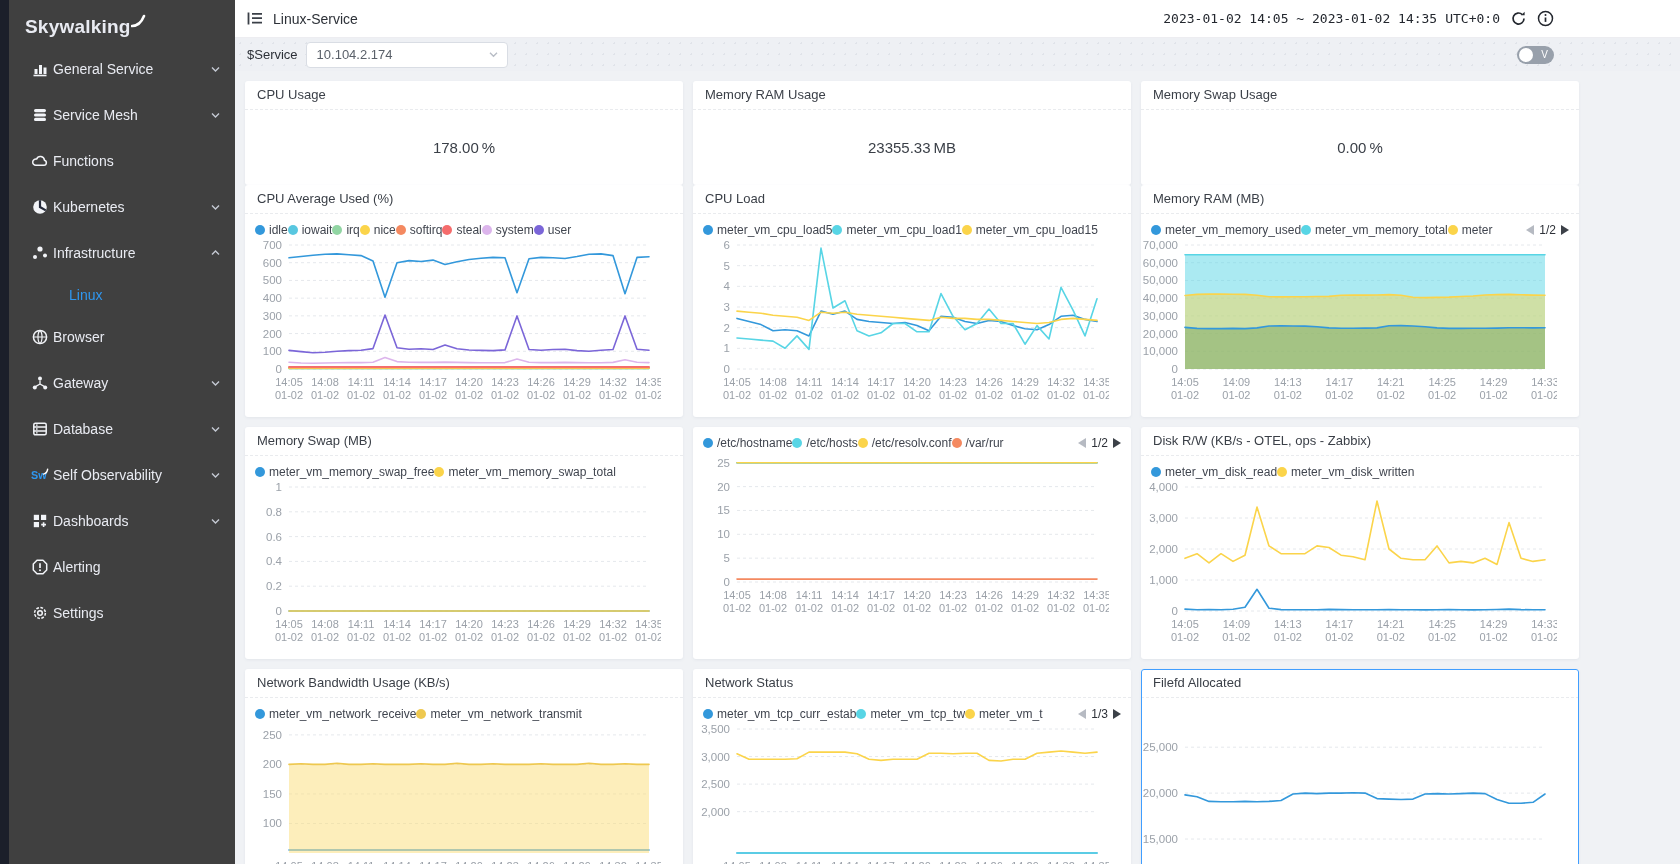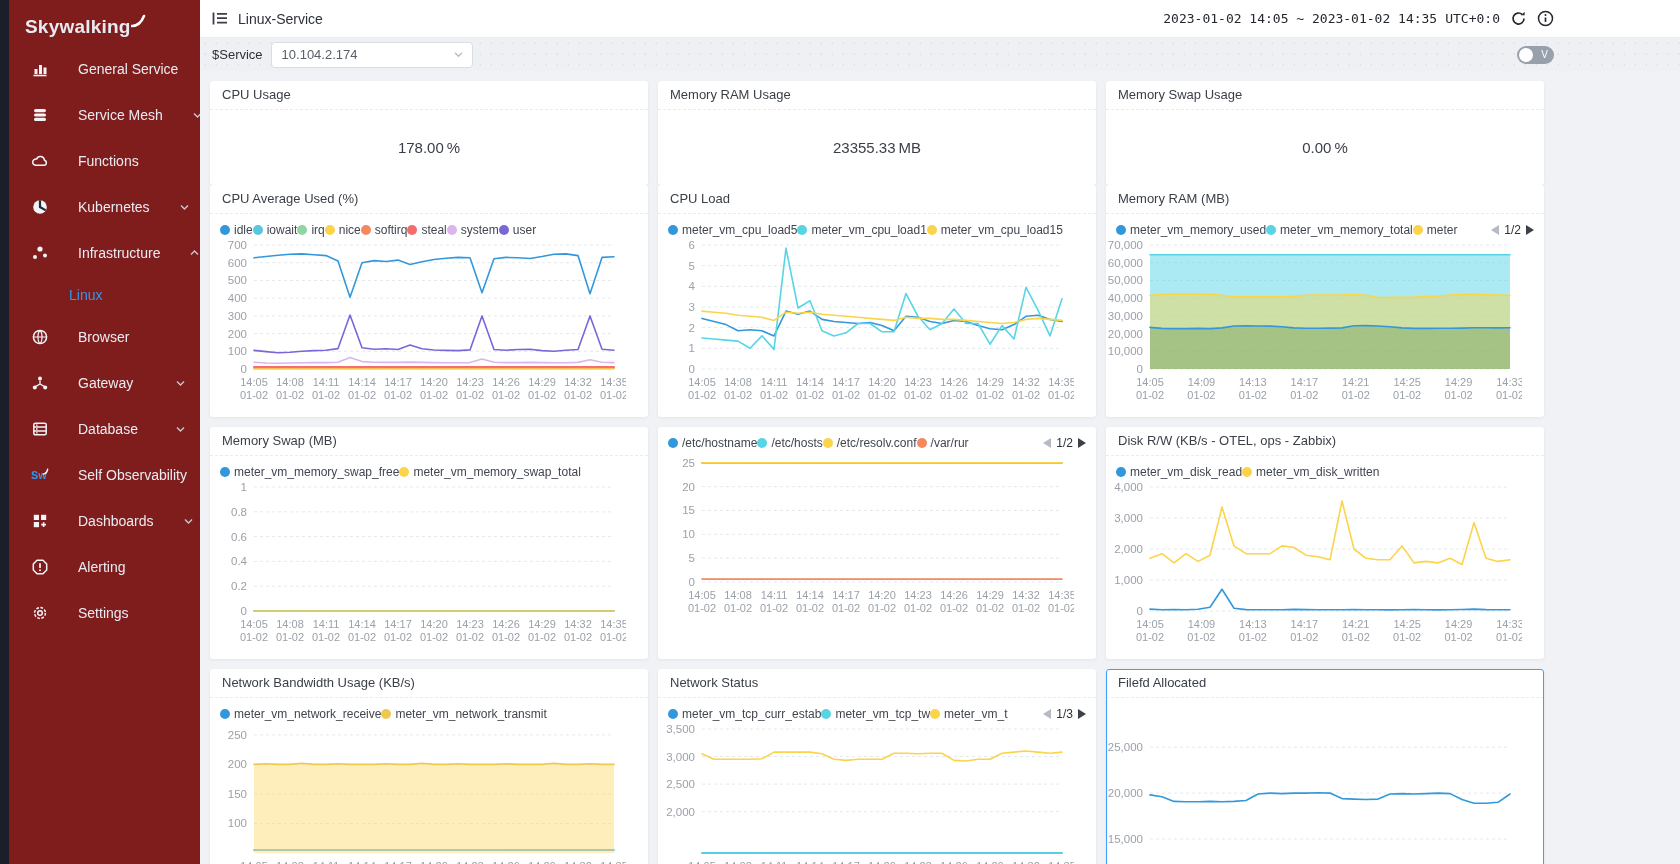--- a/index.html
+++ b/index.html
@@ -1,23 +1,23 @@
 <!DOCTYPE html>
 <html><head>
 <meta charset="utf-8">
 <style>
   html,body{margin:0;padding:0}
   body{width:1680px;height:864px;overflow:hidden;background:#f0f2f5;font-family:"Liberation Sans",sans-serif;display:flex}
   
-  #sidebar{width:200px;flex-shrink:0;background:#7f1d1d;color:#e9ebf2;display:flex}
+  #sidebar{width:235px;flex-shrink:0;background:#404040;color:#e9ebf2;display:flex}
   #sidebar .edge{width:9px;background:#1b1f2a}
   #sidebar .inner{flex:1;overflow:hidden}
   #logo{padding:16px 0 8px 16px;font-size:19px;font-weight:bold;display:flex;align-items:flex-start;letter-spacing:.2px}
   #logo svg{margin-top:-2px}
-  .m-item{height:46px;display:flex;align-items:center;padding:0 14px 0 22px;gap:29px;font-size:14px;cursor:pointer}
+  .m-item{height:46px;display:flex;align-items:center;padding:0 14px 0 22px;gap:4px;font-size:14px;cursor:pointer}
   .m-item .ic{width:18px;height:18px;display:flex;align-items:center;justify-content:center;flex-shrink:0}
   .m-item .lbl{white-space:nowrap}
   .m-item .chev{margin-left:auto;display:flex}
   .m-child{height:38px;display:flex;align-items:center;padding-left:60px;font-size:14px;cursor:pointer;color:#2f97f0}
   
   #content{flex:1;display:flex;flex-direction:column;min-width:0}
   #topbar{height:37px;background:#fff;display:flex;align-items:center;padding:0 126px 0 12px;border-bottom:1px solid #ededf1;flex-shrink:0}
   #topbar .title{font-size:14px;color:#2d3138;margin-left:10px}
   #topbar .time{margin-left:auto;font-family:"DejaVu Sans Mono",monospace;font-size:13px;color:#23272e}
   #topbar .tz{font-family:"DejaVu Sans Mono",monospace;font-size:13px;color:#23272e;margin-left:8px}

